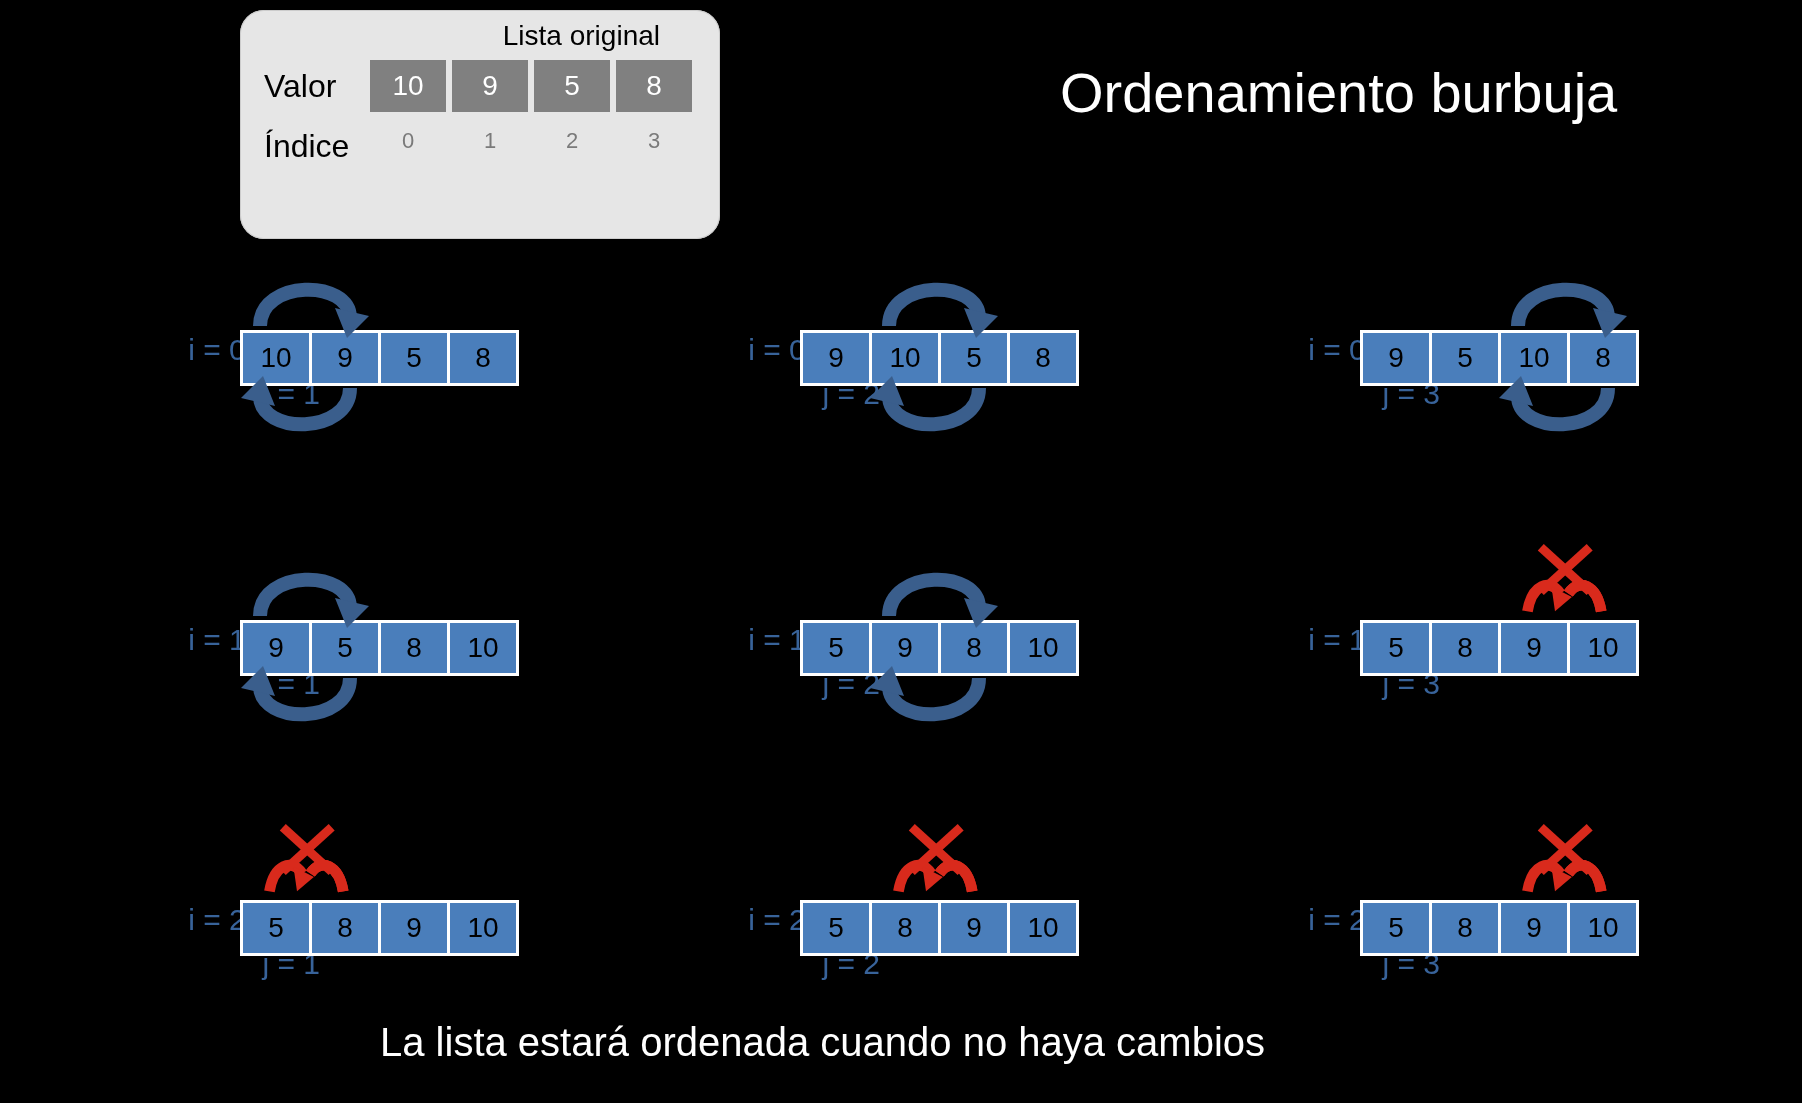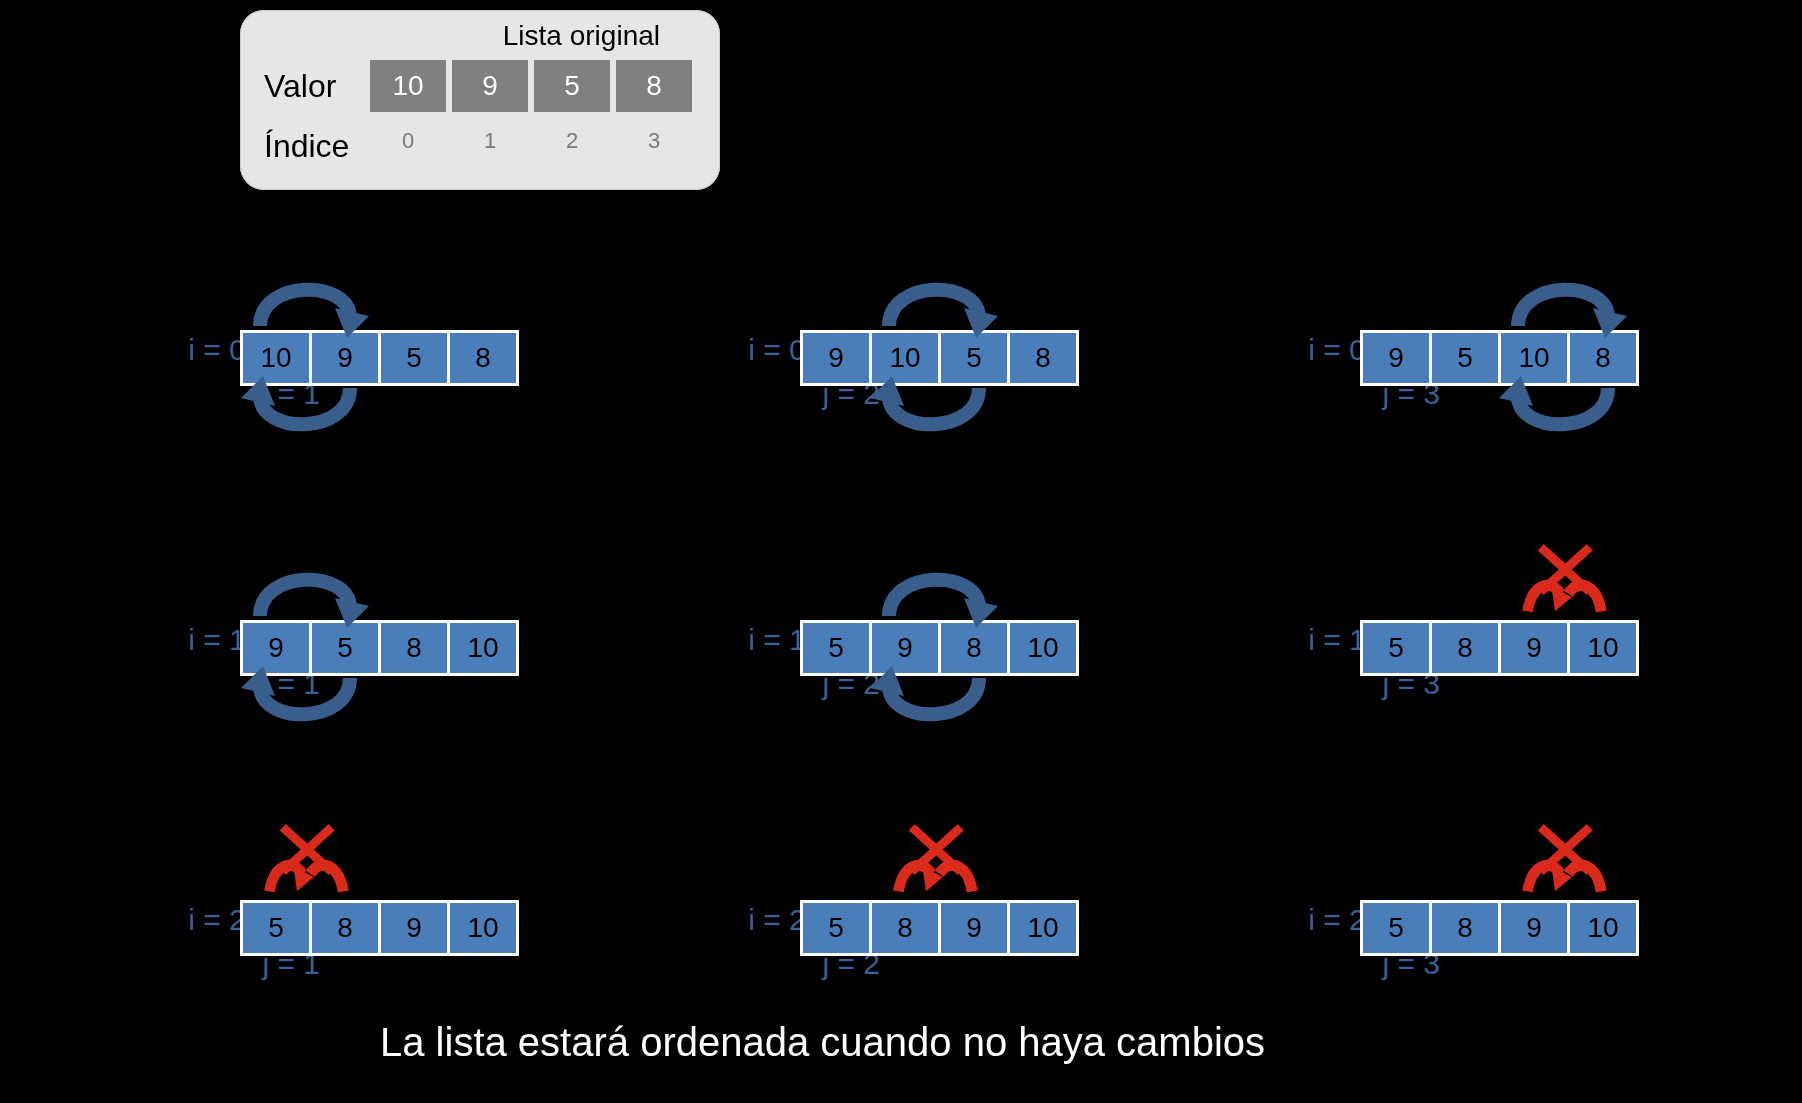--- a/index.html
+++ b/index.html
@@ -15,21 +15,21 @@
     width: 1802px;
     height: 1103px;
   }
 
   
   .header-box {
     position: absolute;
     left: 240px;
     top: 10px;
     width: 480px;
-    height: 180px;
+    height: 229px;
     background: #e6e6e6;
     border-radius: 24px;
     color: #000;
     box-shadow: 0 0 0 1px #ccc inset;
   }
   .header-title {
     position: absolute;
     top: 10px;
     right: 60px;
     font-size: 28px;
@@ -166,20 +166,21 @@
         <div class="header-cell">8</div>
       </div>
     <div class="header-indices" id="header-indices">
         <div class="header-idx">0</div>
         <div class="header-idx">1</div>
         <div class="header-idx">2</div>
         <div class="header-idx">3</div>
       </div>
   </div>
 
+  <div class="big-title" style="left:1060px; top:60px;">Ordenamiento burbuja</div>
 
   <div id="steps-container">
       <div class="step" style="left: 60px; top: 250px;">
         <div class="pass-label" style="top: 78px;"><span class="l1">i = 0, j = 0</span><span class="l2">j = 1</span></div>
         <div class="arr" style="left: 180px; top: 80px;">
           <div class="arr-cell">10</div>
           <div class="arr-cell">9</div>
           <div class="arr-cell">5</div>
           <div class="arr-cell">8</div>
         </div>

